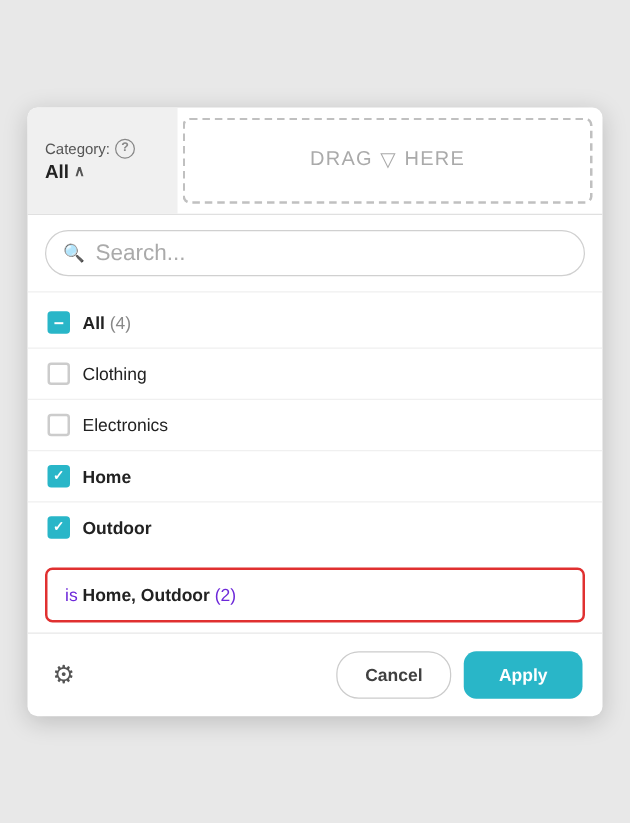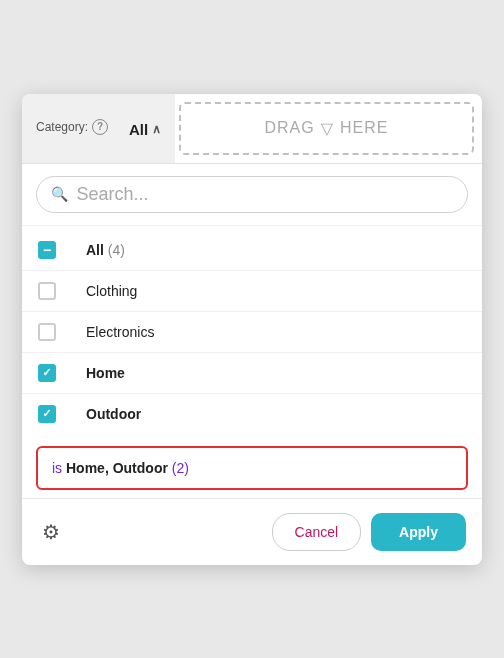--- a/index.html
+++ b/index.html
@@ -28,24 +28,23 @@
       align-items: stretch;
       border-bottom: 1px solid #e0e0e0;
     }
 
     .category-btn {
       background: #f0f0f0;
       border: none;
       padding: 25px 14px;
       cursor: pointer;
       display: flex;
-      flex-direction: row;
+      flex-direction: column;
       align-items: flex-start;
       min-width: 120px;
-      gap: 21px;
     }
 
     .category-label-row {
       display: flex;
       align-items: center;
       gap: 4px;
       font-size: 12px;
       color: #555;
       font-weight: 500;
     }
@@ -175,21 +174,20 @@
     .checkbox .minus {
       color: #fff;
       font-size: 14px;
       font-weight: bold;
       line-height: 1;
     }
 
     .option-label {
       font-size: 14px;
       color: #222;
-      margin-left: 20px;
     }
 
     .option-label .count {
       color: #888;
       font-weight: normal;
     }
 
     
     .summary-row {
       margin: 8px 14px;
@@ -234,23 +232,23 @@
       display: flex;
       gap: 10px;
     }
 
     .cancel-btn {
       background: #fff;
       border: 1.5px solid #ccc;
       border-radius: 18px;
       padding: 10px 22px;
       font-size: 14px;
-      color: #be185d;
-      cursor: pointer;
-      font-weight: 400;
+      color: #404040;
+      cursor: pointer;
+      font-weight: 700;
     }
 
     .apply-btn {
       background: #29b6c8;
       border: none;
       border-radius: 10px;
       padding: 10px 28px;
       font-size: 14px;
       color: #fff;
       cursor: pointer;

